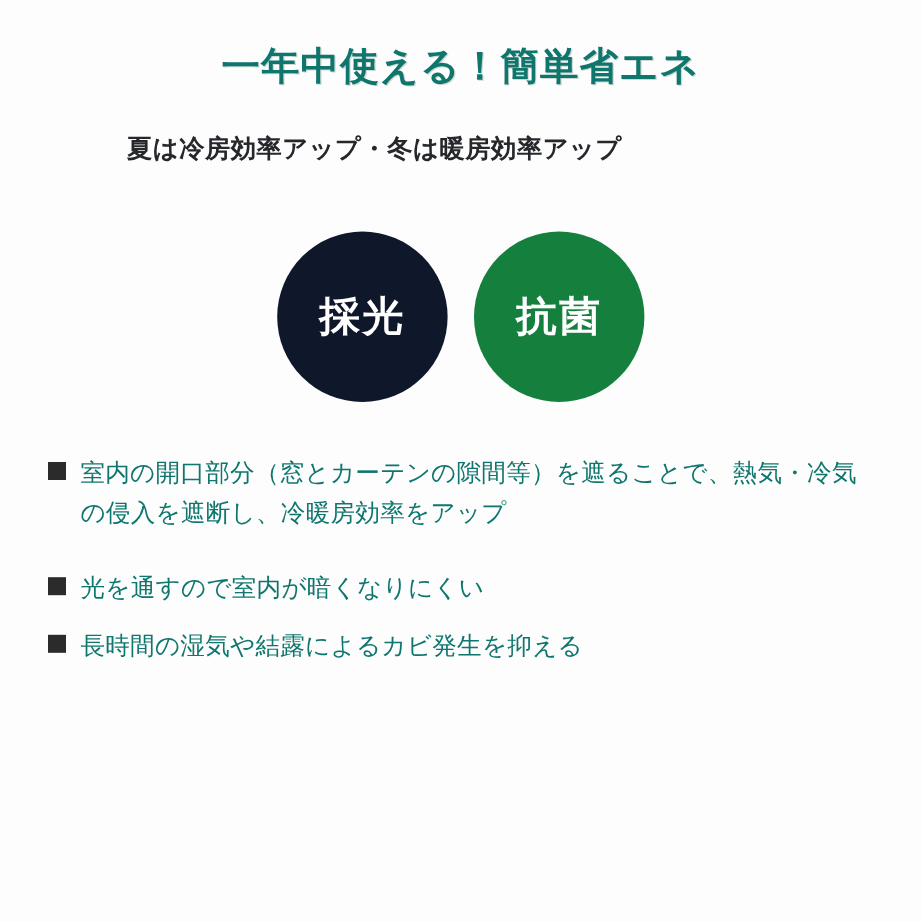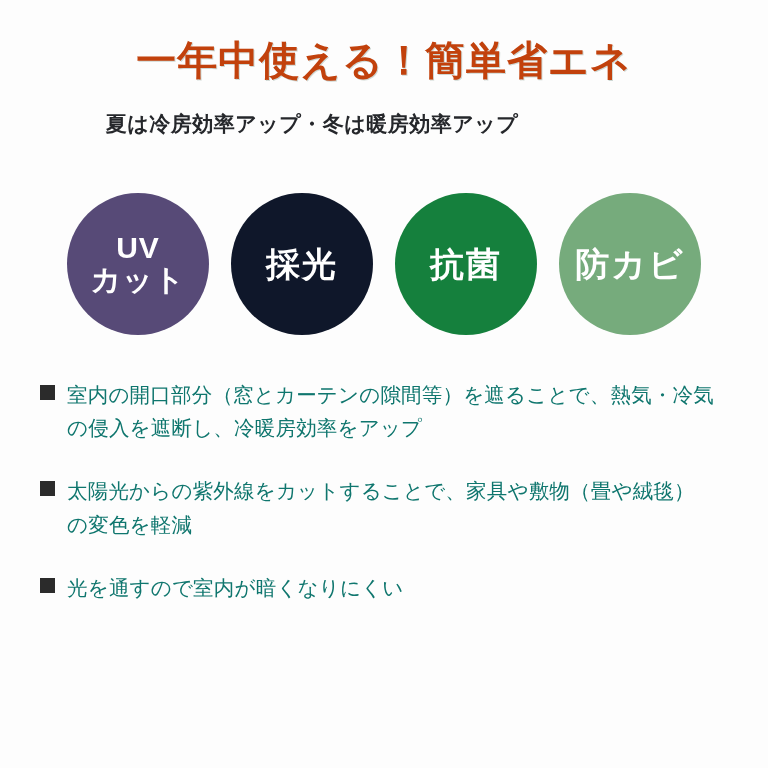--- a/index.html
+++ b/index.html
@@ -20,24 +20,24 @@
     height: 768px;
     background: #fdfdfd;
     box-sizing: border-box;
   }
   .headline {
     position: absolute;
     top: 38px;
     left: 0;
     width: 768px;
     text-align: center;
-    font-size: 40px;
+    font-size: 32px;
     font-weight: bold;
     letter-spacing: 1px;
-    color: #c2410c;
+    color: #0f766e;
     text-shadow: 1px 1px 0 #cfd8d4;
     line-height: 1.1;
   }
   .subhead {
     position: absolute;
     top: 110px;
     left: 0;
     width: 624px;
     text-align: center;
     font-size: 21px;
@@ -114,52 +114,45 @@
 <body>
 
 <div class="page">
 
   <div class="headline">一年中使える！簡単省エネ</div>
 
   <div class="subhead">夏は冷房効率アップ・冬は暖房効率アップ</div>
 
   <div class="badges">
 
-    <div class="badge two-line" style="background:#574a77">
-      <span class="l1">UV</span>
-      <span class="l2">カット</span>
-    </div>
 
     <div class="badge single" style="background:#0f172a">
       <span class="l1">採光</span>
     </div>
 
     <div class="badge single" style="background:#15803d">
       <span class="l1">抗菌</span>
     </div>
 
-    <div class="badge single" style="background:#76ab7c">
-      <span class="l1">防カビ</span>
-    </div>
 
   </div>
 
   <div class="bullets">
 
     <div class="bullet b1">
       <span class="marker"></span>
       <span class="text">室内の開口部分（窓とカーテンの隙間等）を遮ることで、熱気・冷気の侵入を遮断し、冷暖房効率をアップ</span>
     </div>
 
-    <div class="bullet b2">
-      <span class="marker"></span>
-      <span class="text">太陽光からの紫外線をカットすることで、家具や敷物（畳や絨毯）の変色を軽減</span>
-    </div>
 
     <div class="bullet b3">
       <span class="marker"></span>
       <span class="text">光を通すので室内が暗くなりにくい</span>
     </div>
 
+    <div class="bullet b4">
+      <span class="marker"></span>
+      <span class="text">長時間の湿気や結露によるカビ発生を抑える</span>
+    </div>
 
   </div>
 
 </div>
 
 </body></html>

